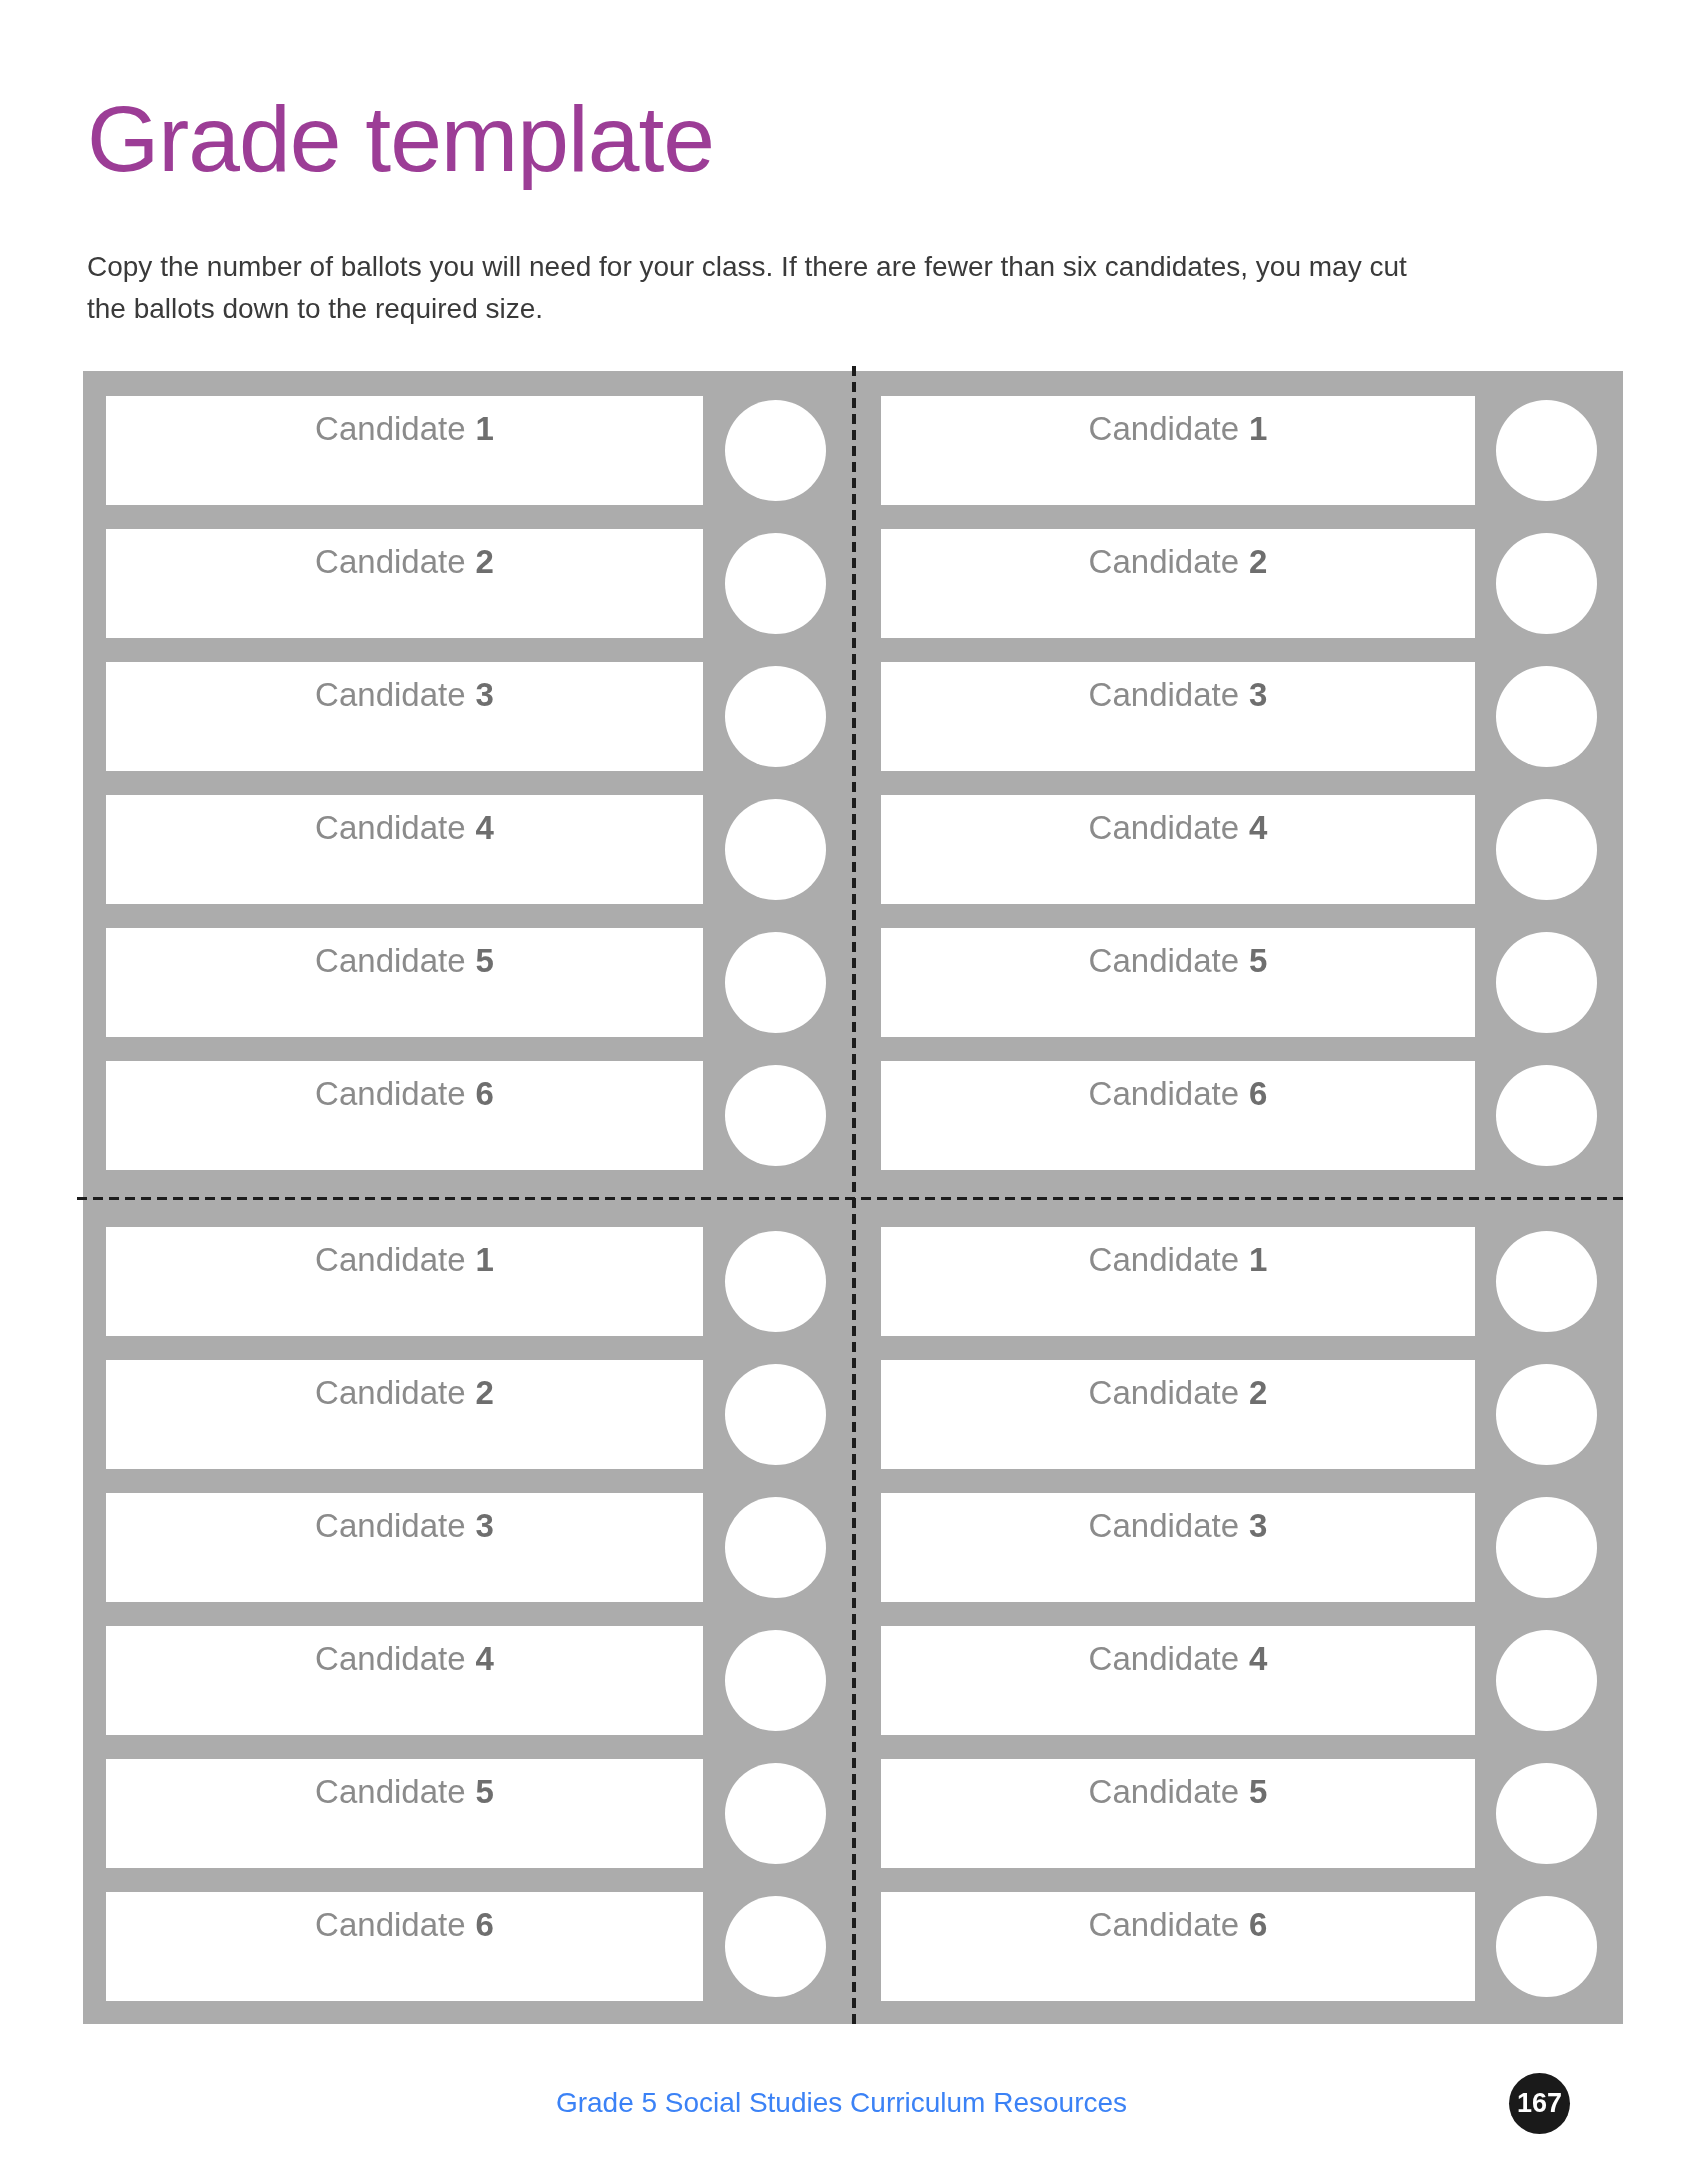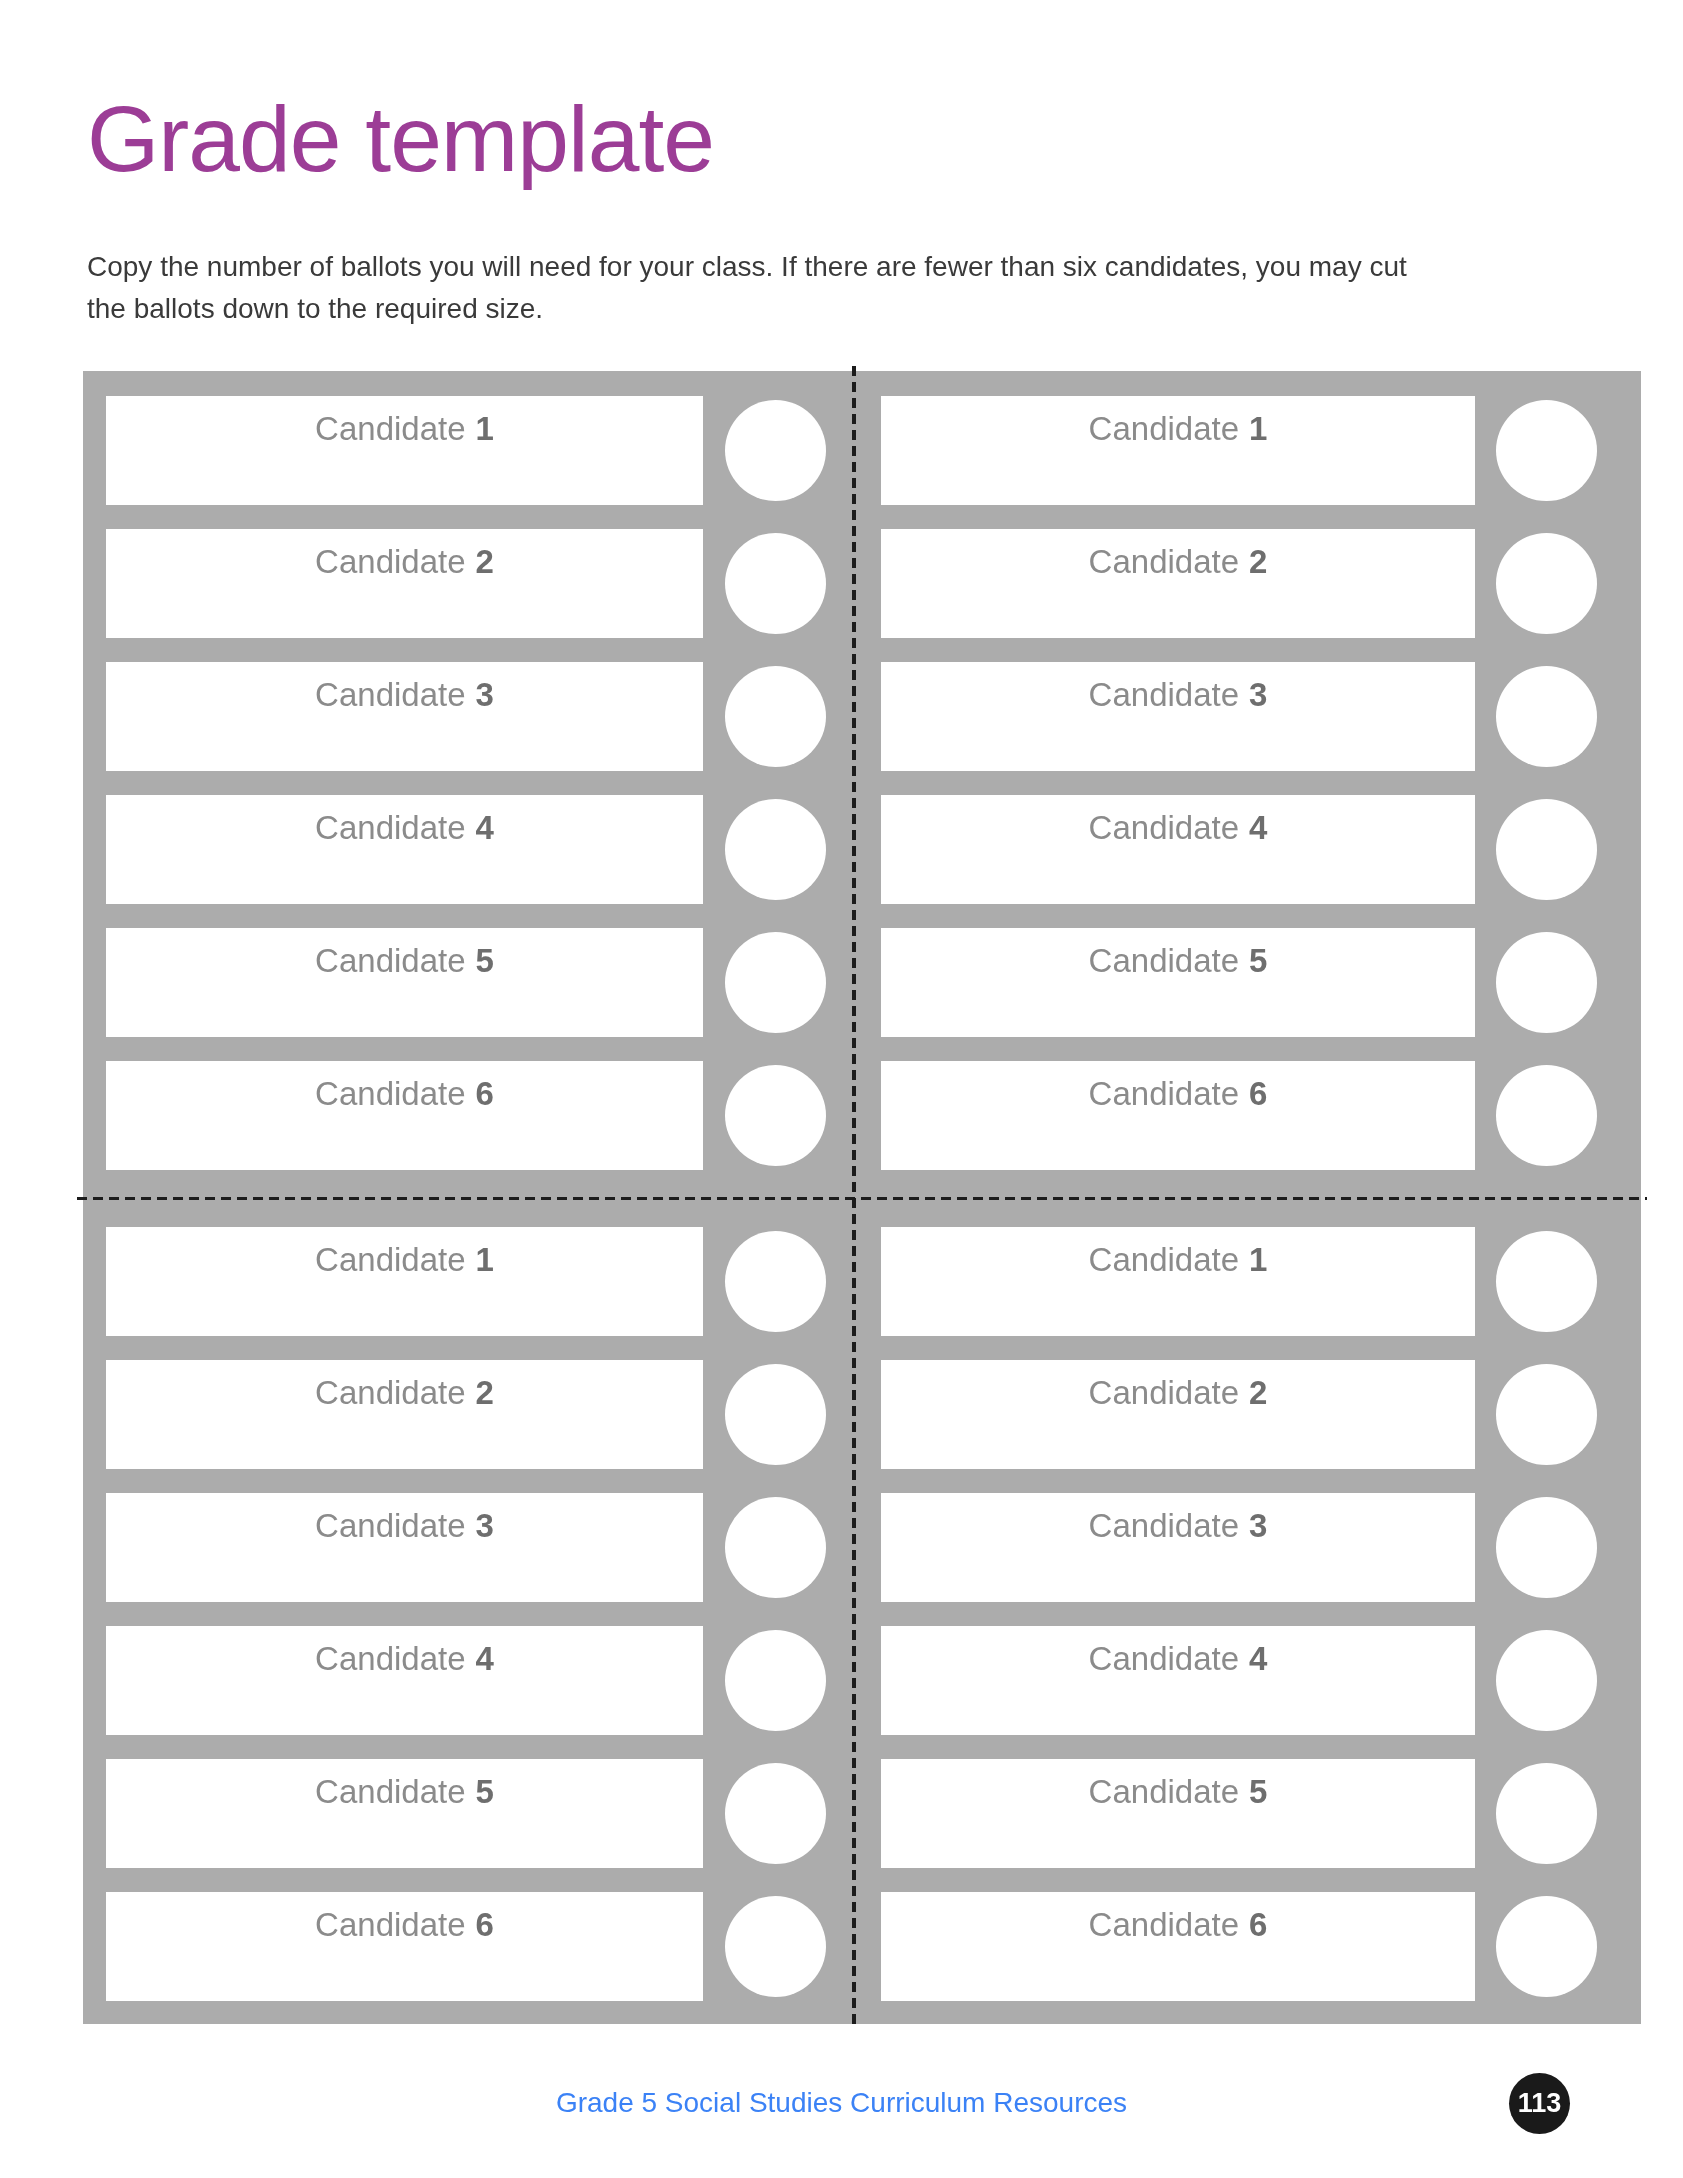--- a/index.html
+++ b/index.html
@@ -34,21 +34,20 @@
   }
   .instructions div { white-space:nowrap; }
 
   .sheet {
     position:absolute;
     left:83px;
     top:371px;
     width:1540px;
     height:1653px;
     background:#ACACAC;
-    padding-left:18px;
   }
 
   .quad {
     position:absolute;
     display:flex;
     flex-direction:column;
     gap:24px;
   }
   .quad.tl { left:23px;  top:25px;  width:742px; }
   .quad.tr { left:798px; top:25px;  width:737px; }
@@ -301,17 +300,17 @@
           </div>
       </div>
     </div>
 
     <div class="v-cut"></div>
     <div class="h-cut"></div>
   </div>
 
   <div class="footer-text">Grade 5 Social Studies Curriculum Resources</div>
   <div class="page-badge">
-    <span>113</span>
+    <span>167</span>
   </div>
 
 </div>
 
 
 </body></html>

